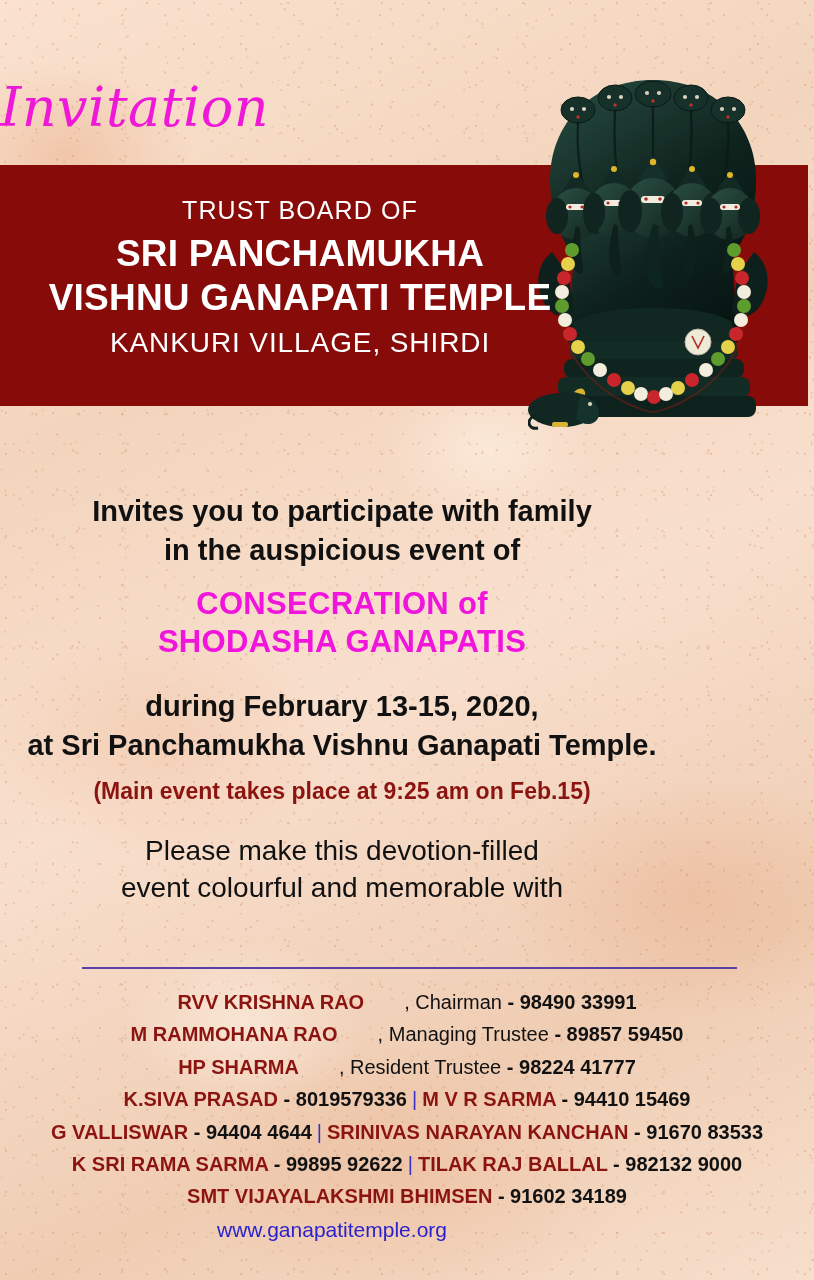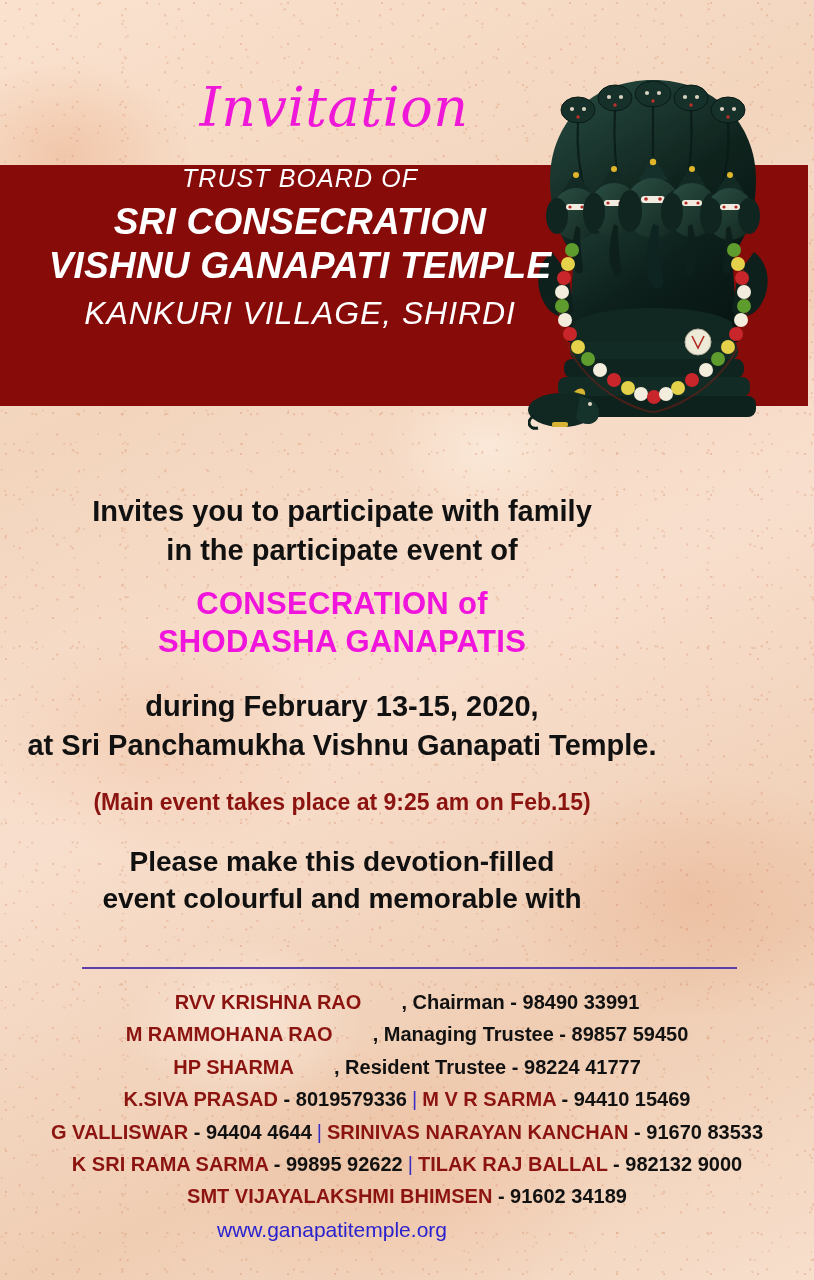--- a/index.html
+++ b/index.html
@@ -49,65 +49,63 @@
     background-size: 47px 41px, 53px 49px, 61px 43px, 43px 57px, 59px 47px,
                      51px 53px, 45px 39px, 57px 51px, 49px 45px, 63px 55px, 41px 59px;
   }
 
   
   .inv-title {
     position: absolute;
     top: 76px;
     left: 0;
     width: 610px;
-    text-align: center;
+    text-align: left;
     font-family: "DejaVu Serif", serif;
     font-style: italic;
     font-size: 54px;
     font-weight: 400;
     letter-spacing: 0.5px;
     color: #ef18d8;
     z-index: 5;
-    margin-left: 29px;
   }
 
   
   .banner {
     position: absolute;
     left: 0;
     top: 165px;
     width: 808px;
     height: 241px;
     background: #870b09;
     z-index: 2;
   }
   .banner-text {
     position: absolute;
     left: 0;
-    top: 164px;
+    top: 196px;
     width: 600px;
     text-align: center;
     color: #ffffff;
     z-index: 6;
-    font-style: italic;
   }
   .banner-line1 {
     font-size: 25px;
     font-weight: 400;
     letter-spacing: 1.1px;
     margin-bottom: 7px;
   }
   .banner-line2, .banner-line3 {
     font-size: 37px;
     font-weight: 700;
     letter-spacing: 0.2px;
     line-height: 1.18;
   }
   .banner-line4 {
-    font-size: 32px;
+    font-size: 28px;
     font-weight: 400;
     letter-spacing: 0.9px;
     margin-top: 8px;
   }
 
   
   .idol {
     position: absolute;
     left: 528px;
     top: 74px;
@@ -141,29 +139,29 @@
     letter-spacing: 0.3px;
   }
   .during-line {
     margin-top: 26px;
     font-size: 29px;
     font-weight: 700;
     color: #111111;
     line-height: 1.36;
   }
   .main-event {
-    margin-top: 23px;
+    margin-top: 12px;
     font-size: 23px;
     font-weight: 700;
     color: #8c1410;
   }
   .please-line {
     margin-top: 27px;
     font-size: 28px;
-    font-weight: 700;
+    font-weight: 400;
     color: #111111;
     line-height: 1.34;
   }
 
   
   .divider {
     position: absolute;
     left: 82px;
     top: 967px;
     width: 655px;
@@ -182,21 +180,21 @@
     z-index: 5;
   }
   .contact-row {
     font-size: 20px;
     font-weight: 700;
     line-height: 1.62;
     white-space: nowrap;
     color: #111111;
   }
   .nm  { color: #8c1410; }
-  .rl  { color: #111111; font-weight: 700; padding-left: 40px; }
+  .rl  { color: #111111; font-weight: 400; padding-left: 40px; }
   .ph  { color: #111111; font-weight: 700; }
   .sep { color: #3a2fc4; font-weight: 400; padding: 0 5px; }
 
   .website {
     position: absolute;
     left: 0;
     top: 1218px;
     width: 664px;
     text-align: center;
     font-size: 21px;
@@ -211,21 +209,21 @@
 <div class="invitation">
 
   <div class="grain"></div>
 
   <div class="inv-title">Invitation</div>
 
   <div class="banner"></div>
 
   <div class="banner-text">
     <div class="banner-line1">TRUST BOARD OF</div>
-    <div class="banner-line2">SRI CONSECRATION</div>
+    <div class="banner-line2">SRI PANCHAMUKHA</div>
     <div class="banner-line3">VISHNU GANAPATI TEMPLE</div>
     <div class="banner-line4">KANKURI VILLAGE, SHIRDI</div>
   </div>
 
   <div class="idol">
     <svg viewBox="0 0 250 390" xmlns="http://www.w3.org/2000/svg">
       <defs>
         <linearGradient id="stoneG" x1="0" y1="0" x2="1" y2="1">
           <stop offset="0%" stop-color="#1d3a33"></stop>
           <stop offset="45%" stop-color="#0d201c"></stop>
@@ -402,21 +400,21 @@
 
       <g>
         <circle cx="170" cy="268" r="13" fill="#eeead8" stroke="#b8b0a0" stroke-width="1"></circle>
         <path d="M164 262 L 170 274 L 176 262" stroke="#b0281f" stroke-width="1.6" fill="none"></path>
       </g>
     </svg>
   </div>
 
   <div class="body-copy">
     <div class="invite-line">Invites you to participate with family</div>
-    <div class="invite-line">in the participate event of</div>
+    <div class="invite-line">in the auspicious event of</div>
 
     <div class="consecration">CONSECRATION of</div>
     <div class="consecration" style="margin-top:0">SHODASHA GANAPATIS</div>
 
     <div class="during-line">during  February 13-15, 2020,</div>
     <div class="during-line" style="margin-top:0">at Sri Panchamukha Vishnu Ganapati Temple.</div>
 
     <div class="main-event">(Main event takes place at 9:25 am on Feb.15)</div>
 
     <div class="please-line">Please make this devotion-filled</div>

